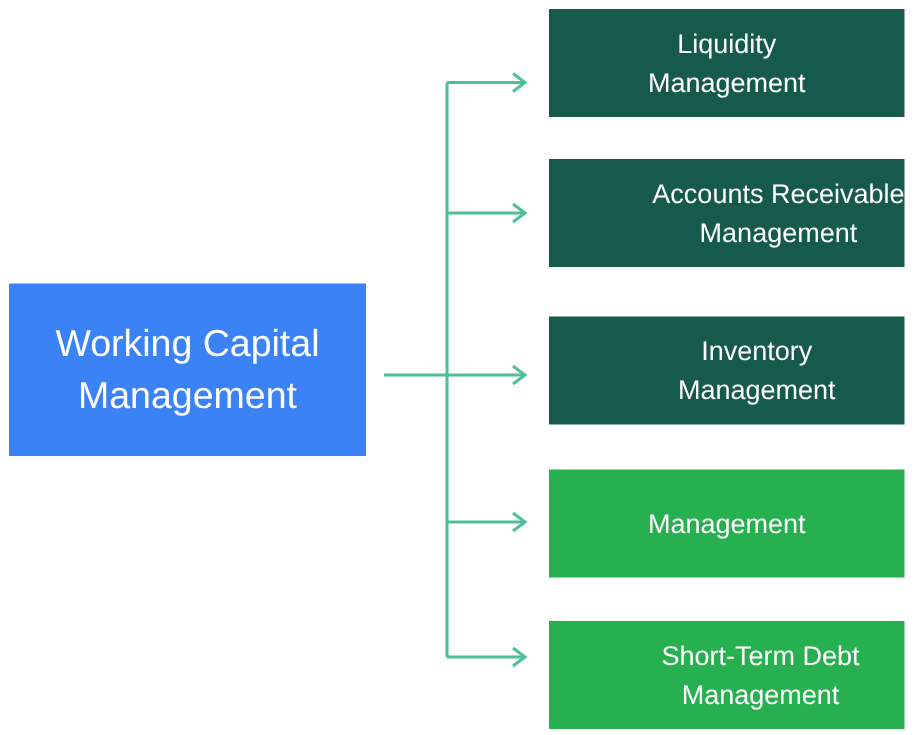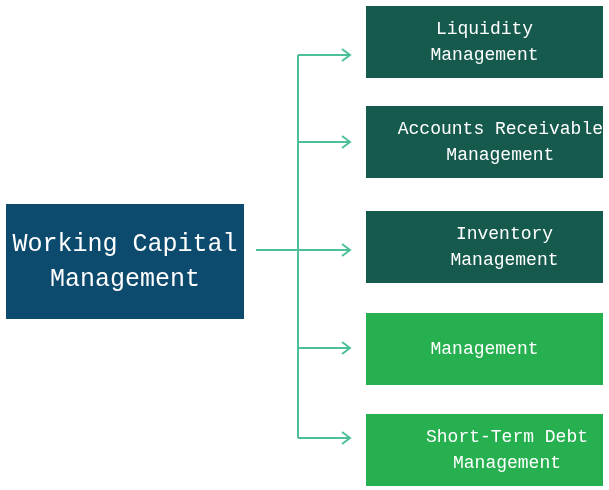--- a/index.html
+++ b/index.html
@@ -1,19 +1,19 @@
 <!DOCTYPE html>
 <html><head>
 <meta charset="utf-8">
 <style>
   html, body { margin:0; padding:0; background:#ffffff; }
   body { width:609px; height:490px; position:relative; overflow:hidden;
          font-family:"Liberation Sans", "DejaVu Sans", sans-serif; }
   .box { position:absolute; display:flex; align-items:center; justify-content:center;
-         text-align:center; color:#ffffff; box-sizing:border-box;font-family:Liberation Mono, monospace; }
+         text-align:center; color:#ffffff; box-sizing:border-box; }
   .root { left:6px; top:189px; width:238px; height:115px; font-size:25px; line-height:35px; }
   .child { left:366px; width:237px; height:72px; font-size:18px; line-height:26px; }
   .box span { display:block; }
   svg { position:absolute; left:0; top:0; }
 </style>
 </head>
 <body>
 
 <svg width="609" height="490">
   <line x1="256" y1="250" x2="298" y2="250" class="conn" stroke="#4dbf99" stroke-width="2" fill="none"></line>
@@ -33,21 +33,21 @@
   <g>
     <line x1="298" y1="348" x2="350" y2="348" class="conn" stroke="#4dbf99" stroke-width="2" fill="none"></line>
       <polyline points="342,342 350,348 342,354" class="conn arrowhead" stroke="#4dbf99" stroke-width="2" fill="none"></polyline>
   </g>
   <g>
     <line x1="298" y1="438" x2="350" y2="438" class="conn" stroke="#4dbf99" stroke-width="2" fill="none"></line>
       <polyline points="342,432 350,438 342,444" class="conn arrowhead" stroke="#4dbf99" stroke-width="2" fill="none"></polyline>
   </g>
 </svg>
 
-<div class="box root" style="background: #0c4a6e; margin-top: 15px;">
+<div class="box root" style="background: #3b82f6;">
   <div>
     <span>Working Capital</span>
     <span>Management</span>
   </div>
 </div>
 
 <div class="box child" style="top: 6px; background: rgb(22, 90, 77);">
   <div>
     <span>Liquidity</span>
     <span>Management</span>

